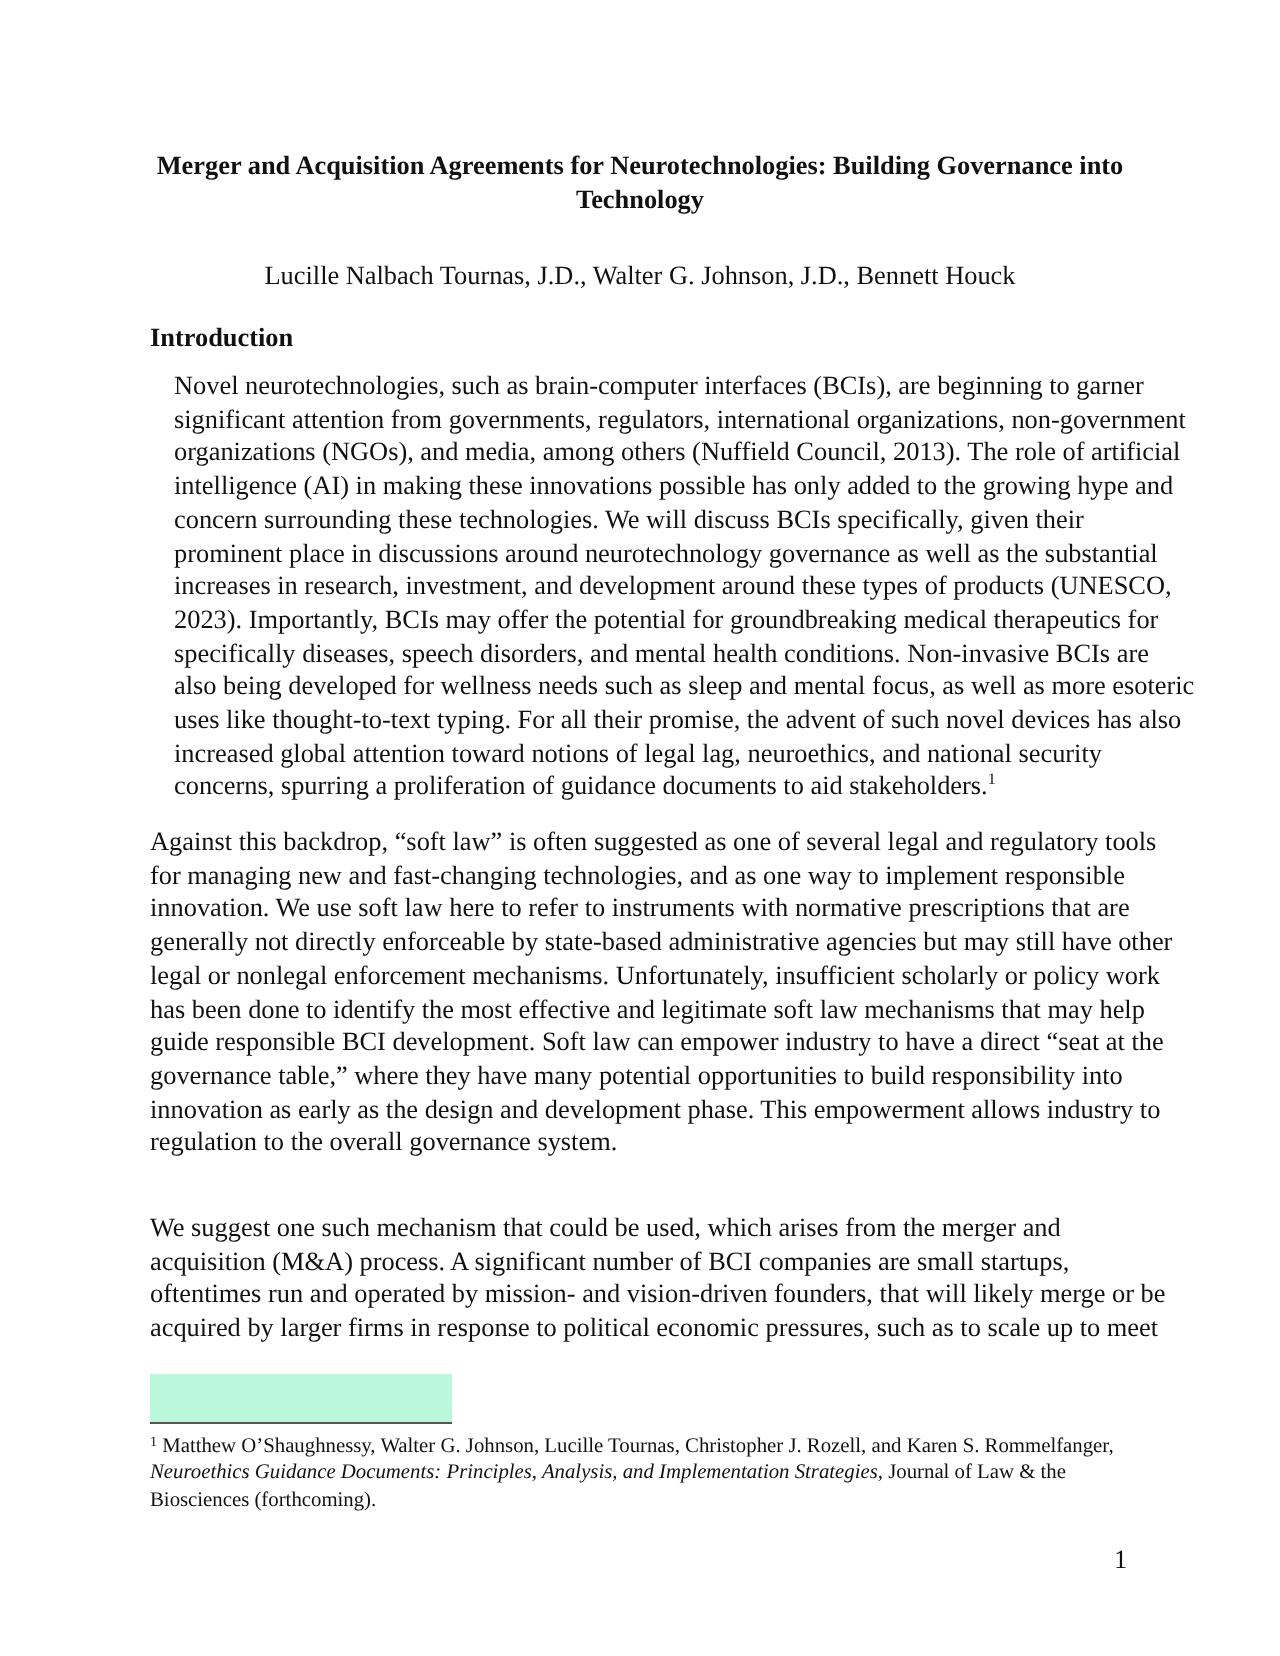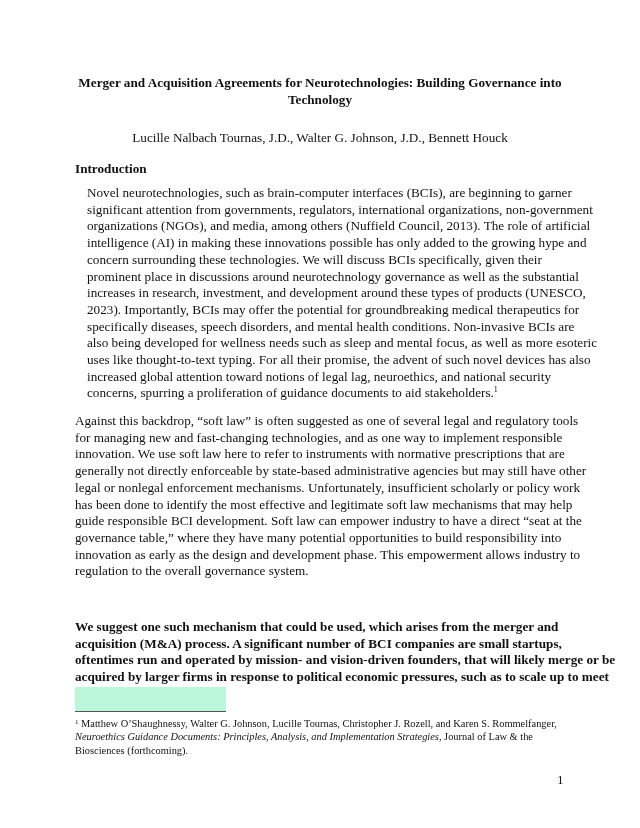--- a/index.html
+++ b/index.html
@@ -55,21 +55,21 @@
       font-size: 13.2px;
       line-height: 16.7px;
       margin: 0;
     }
     .para .line {
       display: block;
       white-space: nowrap;
     }
     .p1 { top: 185px; margin-left: 12px; }
     .p2 { top: 385px; margin-top: 28px; }
-    .p3 { top: 619px; font-weight: bold; }
+    .p3 { top: 606px; }
     sup.fnref {
       font-size: 8px;
       vertical-align: 5px;
       line-height: 0;
     }
     .highlight {
       position: absolute;
       left: 75px;
       top: 687px;
       width: 151px;

